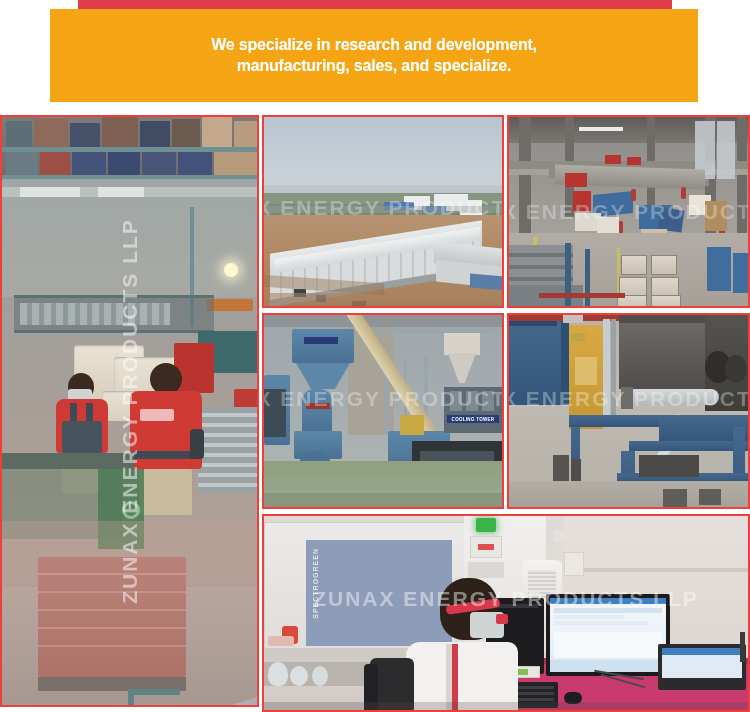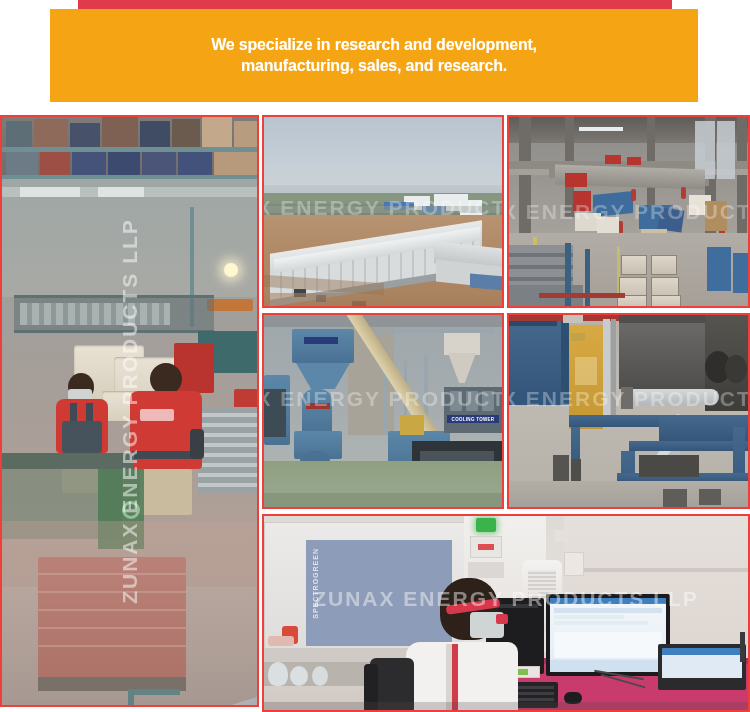--- a/index.html
+++ b/index.html
@@ -203,21 +203,21 @@
 </head>
 <body>
 
 <div class="page">
 
   <div class="banner-wrap">
     <div class="banner-red"></div>
     <div class="banner-orange">
       <div class="banner-text">
         <span>We specialize in research and development,</span><br>
-        <span>manufacturing, sales, and research.</span>
+        <span>manufacturing, sales, and specialize.</span>
       </div>
     </div>
   </div>
 
   <div class="grid">
 
     <div class="cell cell-left">
       <div class="photo">
         <div class="sk ws-bg"></div>
 

